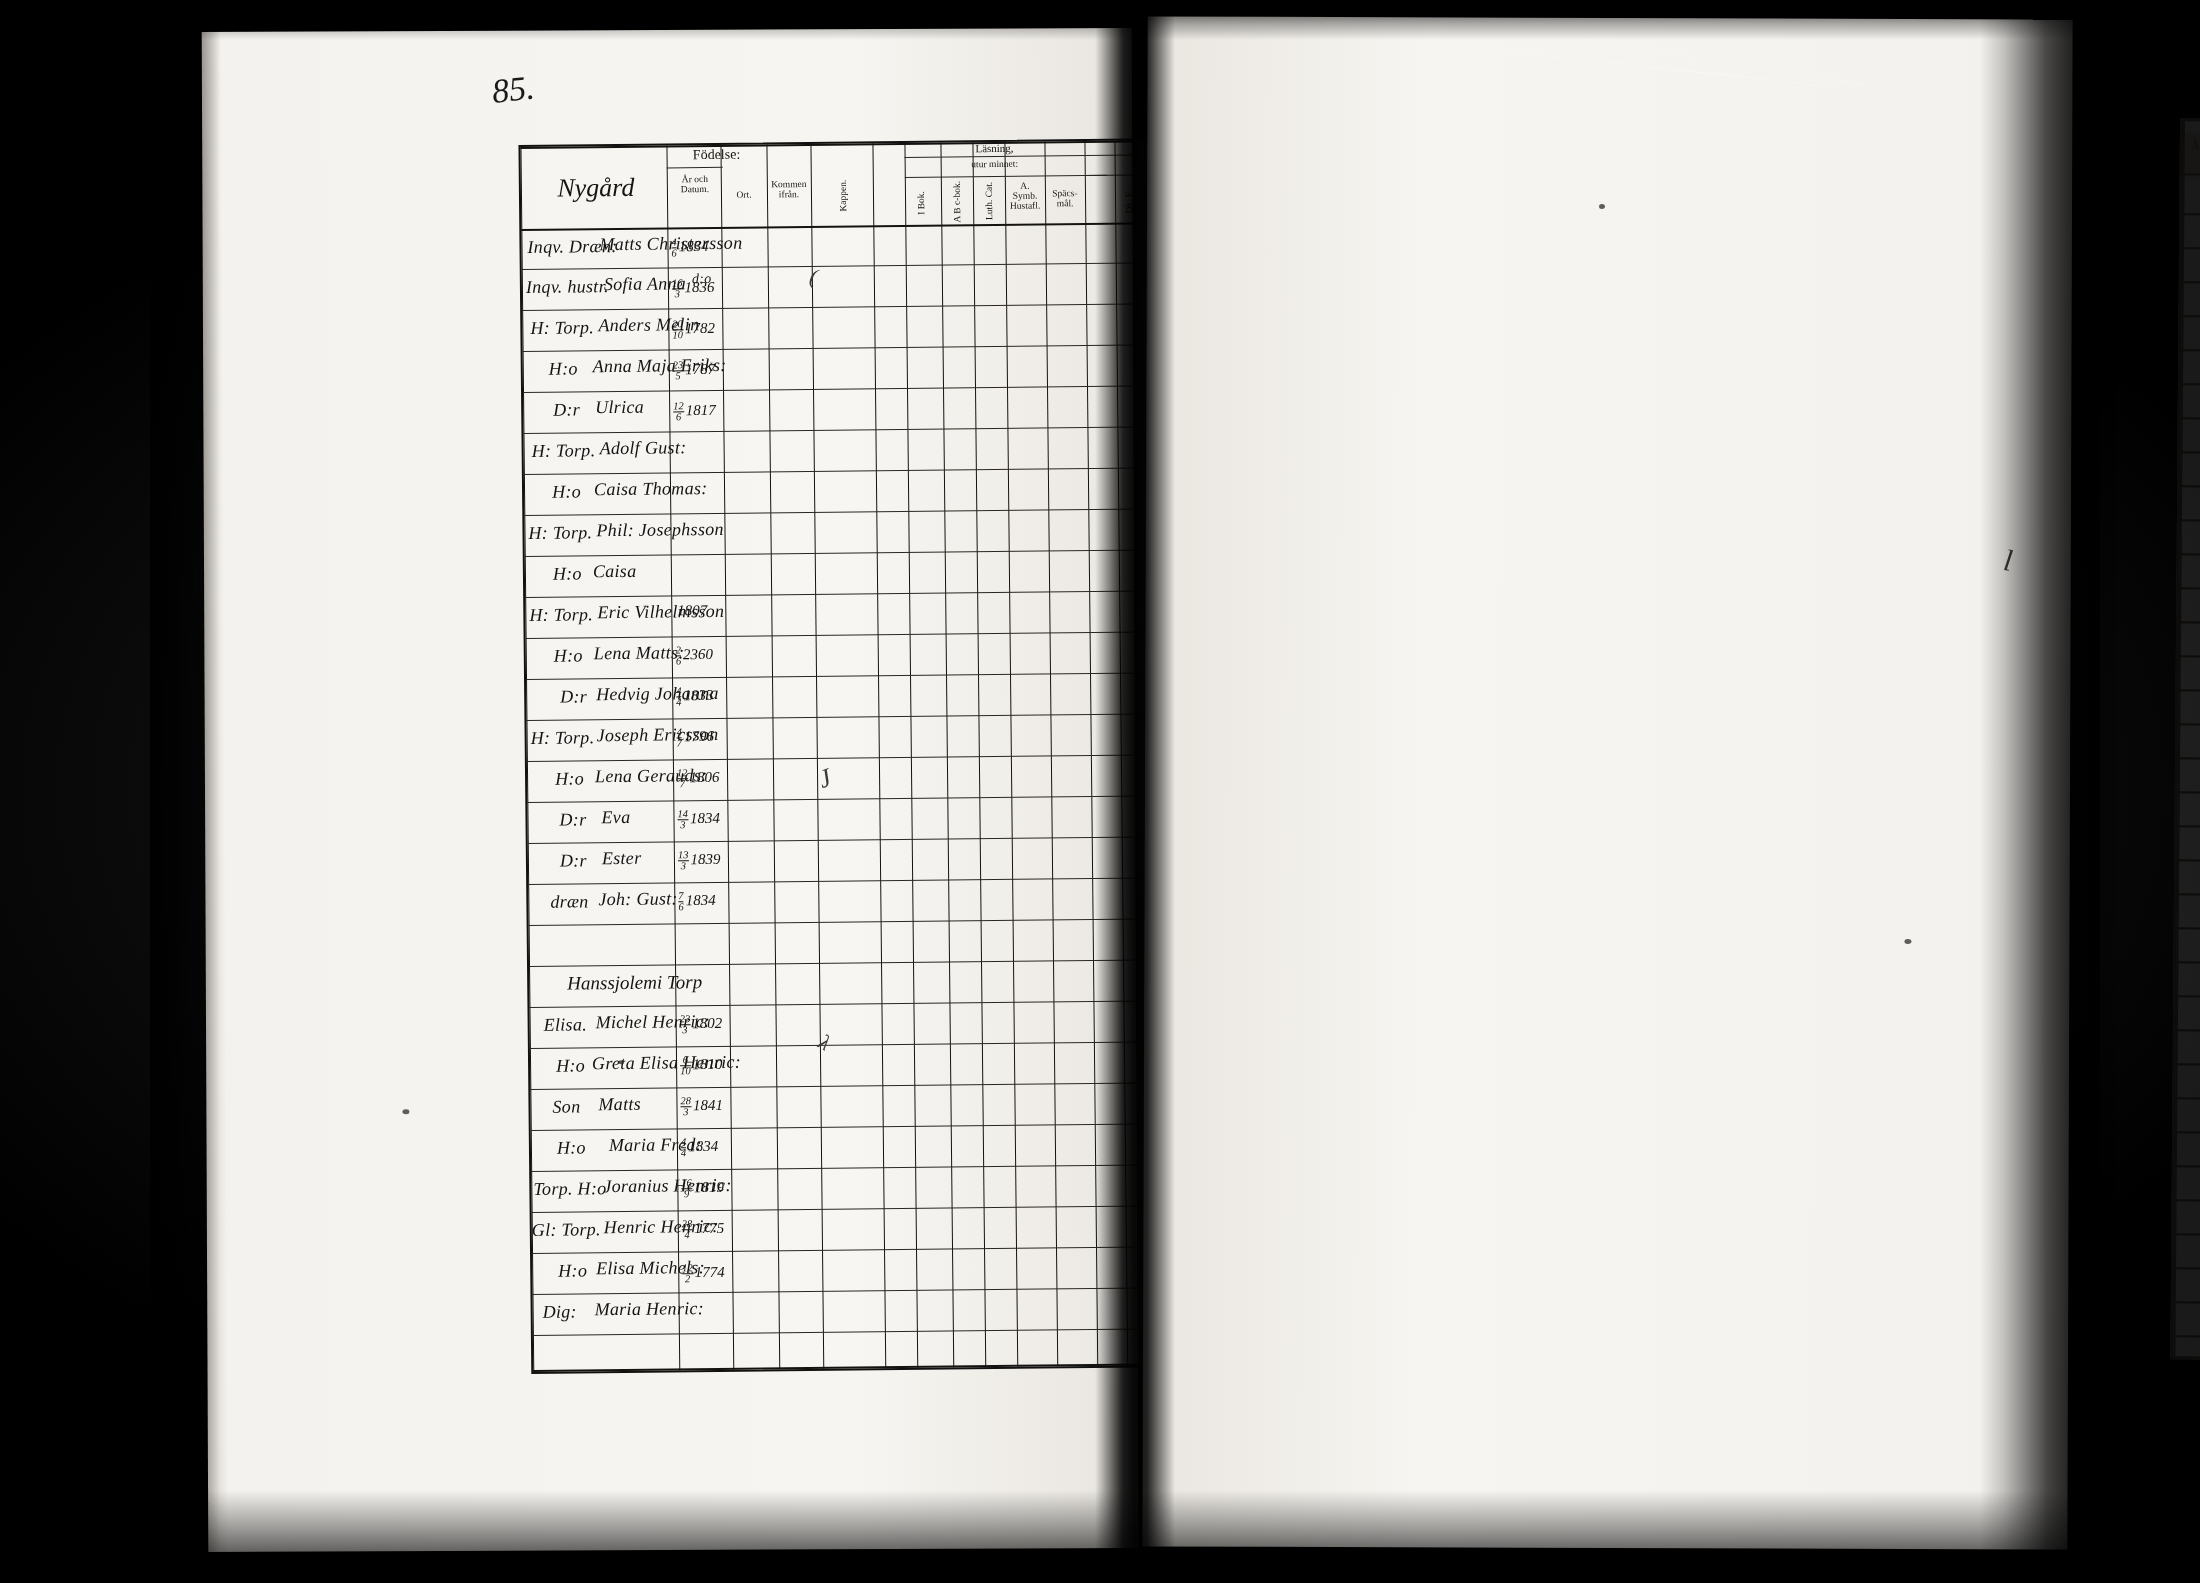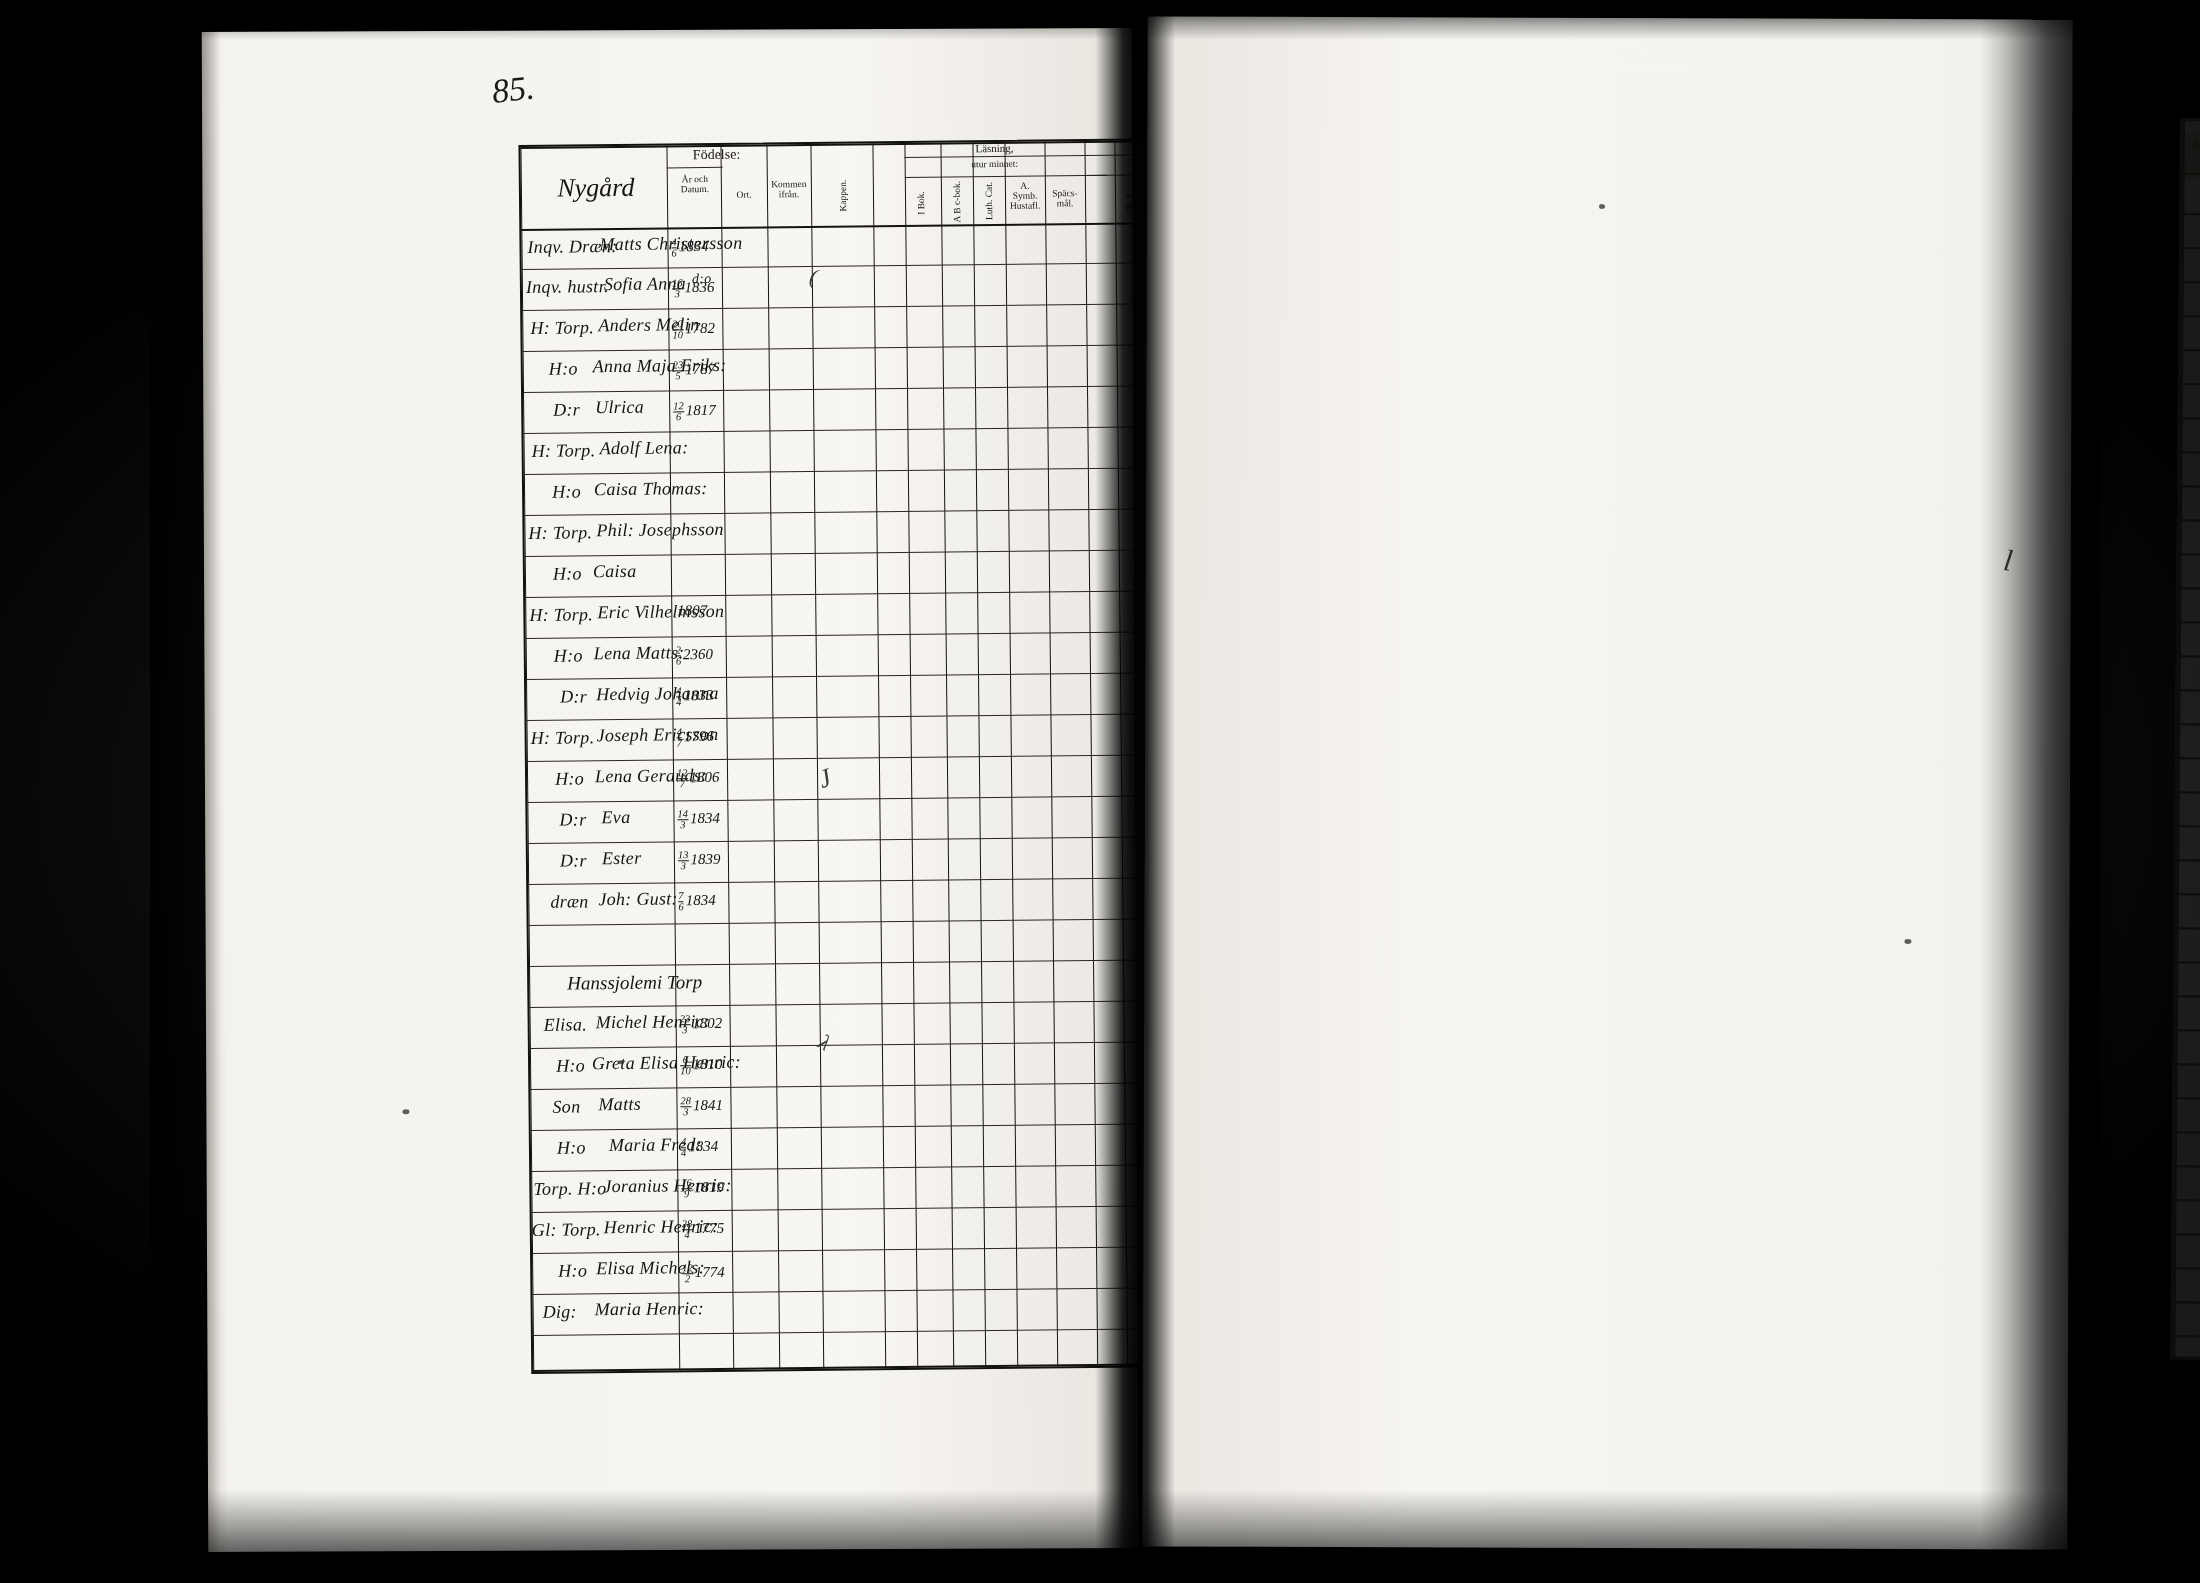--- a/index.html
+++ b/index.html
@@ -333,21 +333,21 @@
           <span class="hw-frac"><span class="num">23</span><span class="den">5</span></span><span>1787</span>
         </div>
 
         <div class="hw hw-name" style="left:30px; top:253px;">D:r</div>
         <div class="hw hw-name" style="left:72px; top:251px;">Ulrica</div>
         <div class="hw hw-date" style="left:150px; top:256px;">
           <span class="hw-frac"><span class="num">12</span><span class="den">6</span></span><span>1817</span>
         </div>
 
         <div class="hw hw-name" style="left:8px; top:294px;">H: Torp.</div>
-        <div class="hw hw-name" style="left:76px; top:292px;">Adolf Lena:</div>
+        <div class="hw hw-name" style="left:76px; top:292px;">Adolf Gust:</div>
 
         <div class="hw hw-name" style="left:28px; top:335px;">H:o</div>
         <div class="hw hw-name" style="left:70px; top:333px;">Caisa Thomas:</div>
 
         <div class="hw hw-name" style="left:4px; top:376px;">H: Torp.</div>
         <div class="hw hw-name" style="left:72px; top:374px;">Phil: Josephsson</div>
 
         <div class="hw hw-name" style="left:28px; top:417px;">H:o</div>
         <div class="hw hw-name" style="left:68px; top:415px;">Caisa</div>
 

